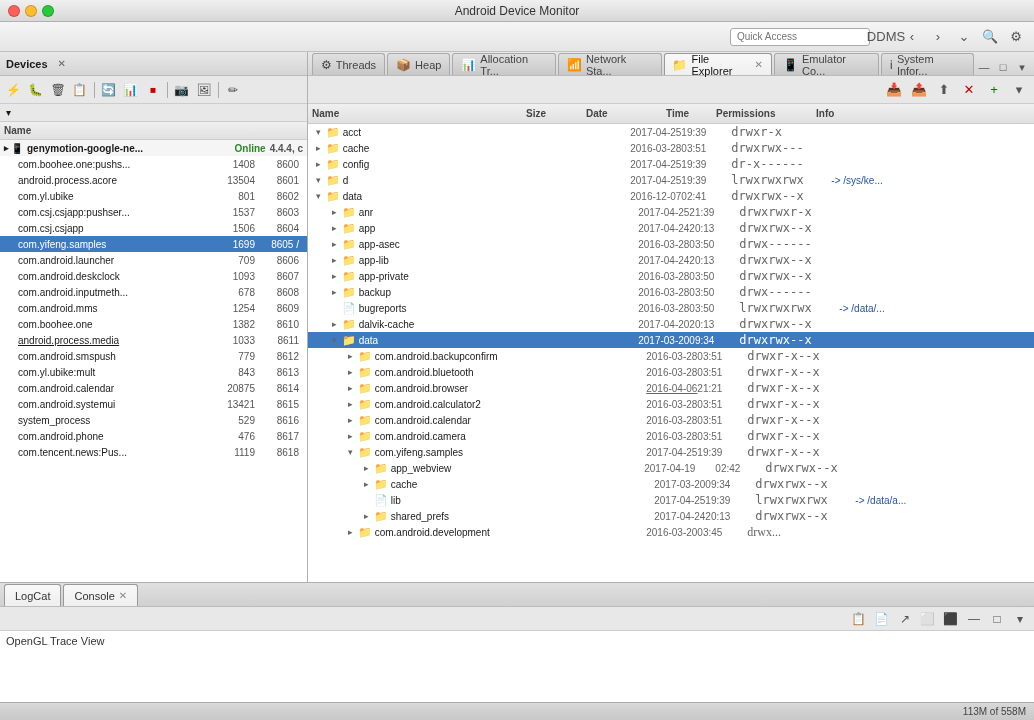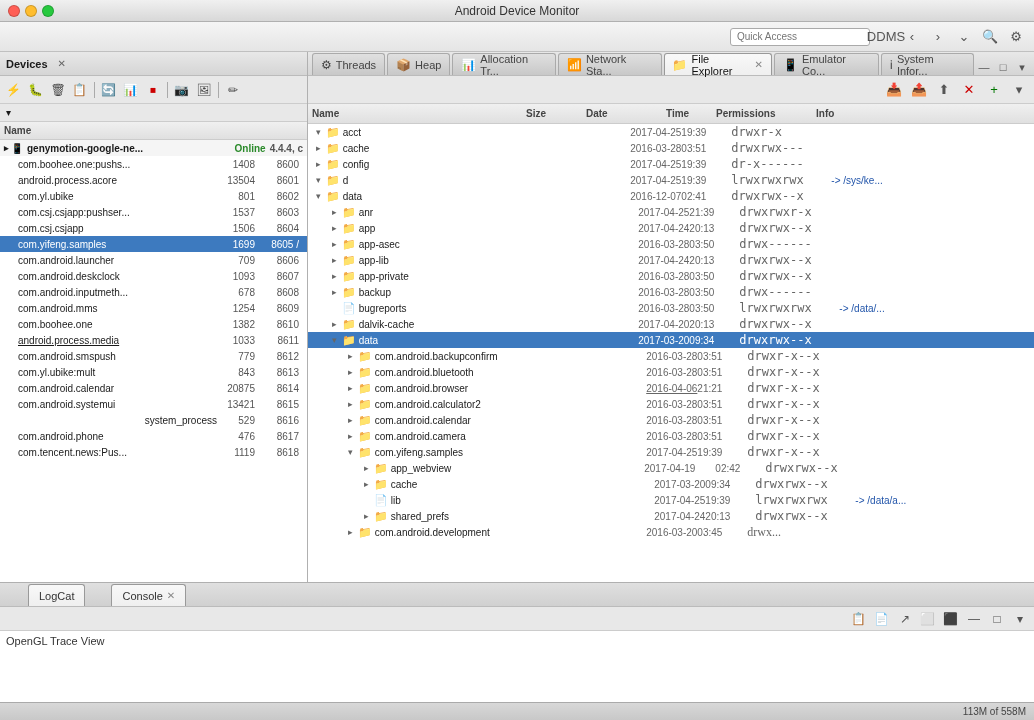--- a/index.html
+++ b/index.html
@@ -73,21 +73,21 @@
     .file-name { flex: 1; overflow: hidden; text-overflow: ellipsis; white-space: nowrap; }
     .file-size { width: 60px; color: #666; }
     .file-date { width: 80px; color: #666; text-align: right; }
     .file-time { width: 50px; color: #666; }
     .file-perm { width: 100px; color: #666; font-family: monospace; font-size: 12px; }
     .file-info { flex: 1; color: #2255aa; font-size: 10px; }
 
     
     .bottom-panel { height: 120px; background: #f0f0f0; border-top: 1px solid #b0b0b0; display: flex; flex-direction: column; }
     .bottom-tabs { height: 24px; background: linear-gradient(#e0e0e0, #d0d0d0); border-bottom: 1px solid #bbb; display: flex; align-items: flex-end; padding: 0 4px; }
-    .btab { height: 22px; padding: 0 10px; display: flex; align-items: center; gap: 4px; cursor: pointer; font-size: 11px; background: linear-gradient(#f8f8f8, #efefef); border: 1px solid #999; border-bottom: none; border-radius: 3px 3px 0 0; margin-right: 2px; color: #333; margin-left: 24px; }
+    .btab { height: 22px; padding: 0 10px; display: flex; align-items: center; gap: 4px; cursor: pointer; font-size: 11px; background: linear-gradient(#f8f8f8, #efefef); border: 1px solid #999; border-bottom: none; border-radius: 3px 3px 0 0; margin-right: 2px; color: #333; }
     .btab-close { font-size: 10px; color: #888; }
     .bottom-toolbar { height: 24px; background: #e8e8e8; border-bottom: 1px solid #ccc; display: flex; align-items: center; justify-content: flex-end; padding: 0 4px; gap: 3px; }
     .bt-btn { width: 20px; height: 18px; display: flex; align-items: center; justify-content: center; font-size: 12px; color: #555; cursor: pointer; }
     .bottom-content { flex: 1; background: white; padding: 4px 6px; font-size: 11px; color: #333; overflow-y: auto; }
 
     
     .status-bar { height: 18px; background: linear-gradient(#d8d8d8, #c8c8c8); border-top: 1px solid #aaa; display: flex; align-items: center; justify-content: flex-end; padding: 0 8px; font-size: 10px; color: #444; }
 
     
     ::-webkit-scrollbar { width: 8px; height: 8px; }
@@ -227,21 +227,21 @@
       <span style="flex:1;overflow:hidden;text-overflow:ellipsis;white-space:nowrap;">com.android.calendar</span>
       <span style="min-width:42px;text-align:right;padding-right:4px;color:#555">20875</span>
       <span style="min-width:44px;text-align:right;padding-right:4px;color:#555">8614</span>
     </div>
           <div class="device-row" style="padding-left: 18px;">
       <span style="flex:1;overflow:hidden;text-overflow:ellipsis;white-space:nowrap;">com.android.systemui</span>
       <span style="min-width:42px;text-align:right;padding-right:4px;color:#555">13421</span>
       <span style="min-width:44px;text-align:right;padding-right:4px;color:#555">8615</span>
     </div>
           <div class="device-row" style="padding-left: 18px;">
-      <span style="flex:1;overflow:hidden;text-overflow:ellipsis;white-space:nowrap;text-align:right;">system_process</span>
+      <span style="flex:1;overflow:hidden;text-overflow:ellipsis;white-space:nowrap;">system_process</span>
       <span style="min-width:42px;text-align:right;padding-right:4px;color:#555">529</span>
       <span style="min-width:44px;text-align:right;padding-right:4px;color:#555">8616</span>
     </div>
           <div class="device-row" style="padding-left: 18px;">
       <span style="flex:1;overflow:hidden;text-overflow:ellipsis;white-space:nowrap;">com.android.phone</span>
       <span style="min-width:42px;text-align:right;padding-right:4px;color:#555">476</span>
       <span style="min-width:44px;text-align:right;padding-right:4px;color:#555">8617</span>
     </div>
           <div class="device-row" style="padding-left: 18px;">
       <span style="flex:1;overflow:hidden;text-overflow:ellipsis;white-space:nowrap;">com.tencent.news:Pus...</span>

